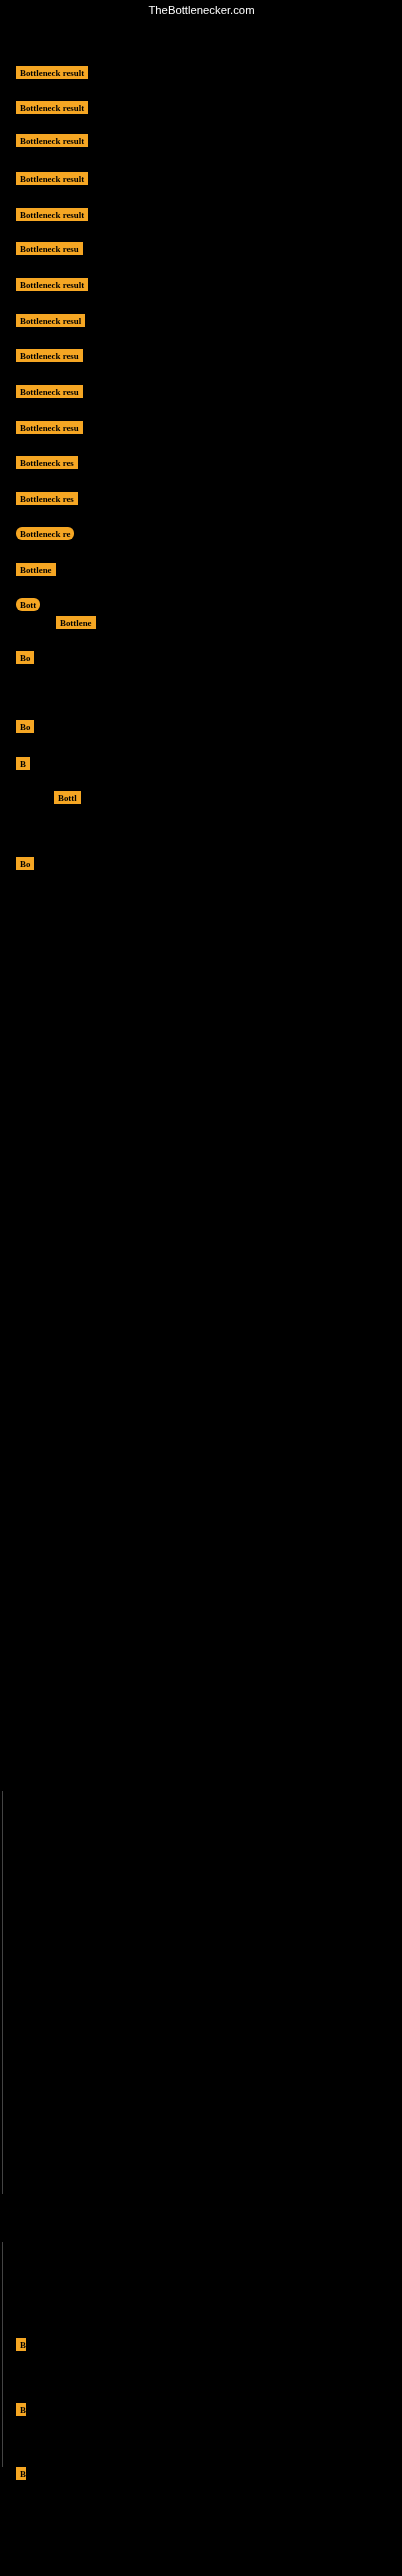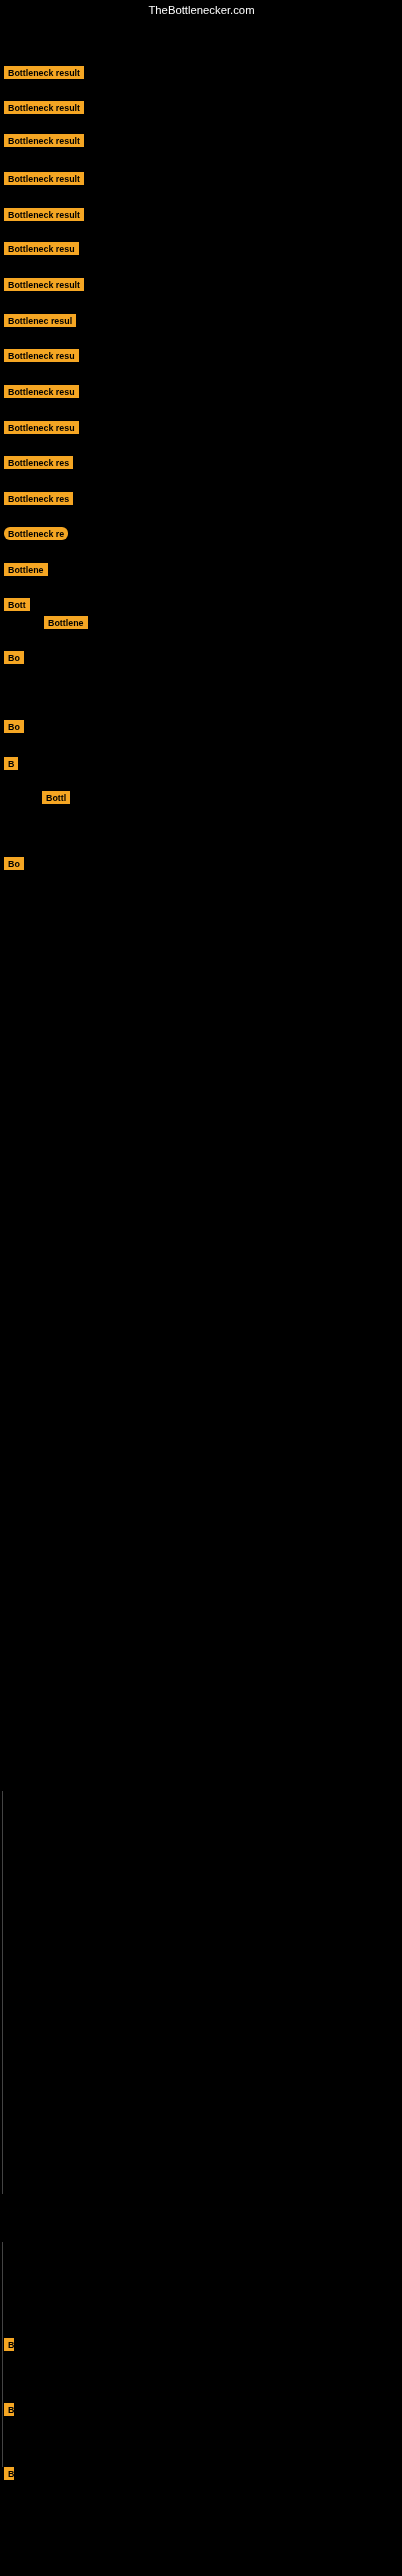--- a/index.html
+++ b/index.html
@@ -30,21 +30,22 @@
       font-size: 8.9px;
       font-weight: bold;
       padding: 1.6px 4px;
       display: inline-block;
       white-space: nowrap;
       overflow: hidden;
     }
 
     .badge-container {
       position: absolute;
-      left: 4px;
+      left: 16px;
+      font-family: Liberation Serif, serif;
     }
 
     .vertical-line {
       position: absolute;
       left: 1.6px;
       width: 1.6px;
       background-color: #444444;
     }
   </style>
 </head>
@@ -53,29 +54,29 @@
 <div class="site-title">TheBottlenecker.com</div>
 
 <div id="badge-area" style="position:relative; width:403px; height:2576px;">
     <div class="badge-container" style="top: 46px;"><span class="bottleneck-badge" style="max-width: 121px;">Bottleneck result</span></div>
     <div class="badge-container" style="top: 81px;"><span class="bottleneck-badge" style="max-width: 119px;">Bottleneck result</span></div>
     <div class="badge-container" style="top: 114px;"><span class="bottleneck-badge" style="max-width: 121px;">Bottleneck result</span></div>
     <div class="badge-container" style="top: 152px;"><span class="bottleneck-badge" style="max-width: 119px;">Bottleneck result</span></div>
     <div class="badge-container" style="top: 188px;"><span class="bottleneck-badge" style="max-width: 118px;">Bottleneck result</span></div>
     <div class="badge-container" style="top: 222px;"><span class="bottleneck-badge" style="max-width: 113px;">Bottleneck resu</span></div>
     <div class="badge-container" style="top: 258px;"><span class="bottleneck-badge" style="max-width: 119px;">Bottleneck result</span></div>
-    <div class="badge-container" style="top: 294px;"><span class="bottleneck-badge" style="max-width: 115px;">Bottlenec resul</span></div>
+    <div class="badge-container" style="top: 294px;"><span class="bottleneck-badge" style="max-width: 115px;">Bottleneck resul</span></div>
     <div class="badge-container" style="top: 329px;"><span class="bottleneck-badge" style="max-width: 115px;">Bottleneck resu</span></div>
     <div class="badge-container" style="top: 365px;"><span class="bottleneck-badge" style="max-width: 113px;">Bottleneck resu</span></div>
     <div class="badge-container" style="top: 401px;"><span class="bottleneck-badge" style="max-width: 111px;">Bottleneck resu</span></div>
     <div class="badge-container" style="top: 436px;"><span class="bottleneck-badge" style="max-width: 105px;">Bottleneck res</span></div>
     <div class="badge-container" style="top: 472px;"><span class="bottleneck-badge" style="max-width: 103px;">Bottleneck res</span></div>
     <div class="badge-container" style="top: 507px;"><span class="bottleneck-badge" style="max-width: 97px; border-radius: 6px;">Bottleneck re</span></div>
     <div class="badge-container" style="top: 543px;"><span class="bottleneck-badge" style="max-width: 76px;">Bottlene</span></div>
-    <div class="badge-container" style="top: 578px;"><span class="bottleneck-badge" style="max-width: 44px;">Bott</span></div>
+    <div class="badge-container" style="top: 578px;"><span class="bottleneck-badge" style="max-width: 44px; border-radius: 6px;">Bott</span></div>
     <div class="badge-container" style="top: 596px; padding-left: 40px;"><span class="bottleneck-badge" style="max-width: 71px;">Bottlene</span></div>
     <div class="badge-container" style="top: 631px;"><span class="bottleneck-badge" style="max-width: 26px;">Bo</span></div>
     <div class="badge-container" style="top: 700px;"><span class="bottleneck-badge" style="max-width: 24px;">Bo</span></div>
     <div class="badge-container" style="top: 737px;"><span class="bottleneck-badge" style="max-width: 14.5px;">B</span></div>
     <div class="badge-container" style="top: 771px; padding-left: 38px;"><span class="bottleneck-badge" style="max-width: 44px;">Bottl</span></div>
     <div class="badge-container" style="top: 837px;"><span class="bottleneck-badge" style="max-width: 24px;">Bo</span></div>
     <div class="badge-container" style="top: 2318px;"><span class="bottleneck-badge" style="max-width: 9.7px;">B</span></div>
     <div class="badge-container" style="top: 2383px;"><span class="bottleneck-badge" style="max-width: 9.7px;">B</span></div>
     <div class="badge-container" style="top: 2447px;"><span class="bottleneck-badge" style="max-width: 9.7px;">B</span></div>
     <div class="vertical-line" style="top: 1771px; height: 403px; left: 1.6px;"></div>

